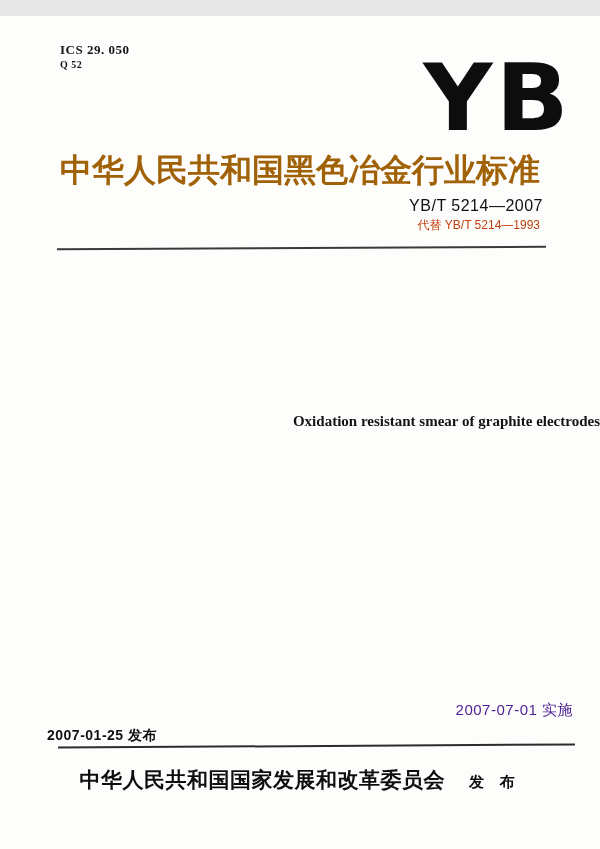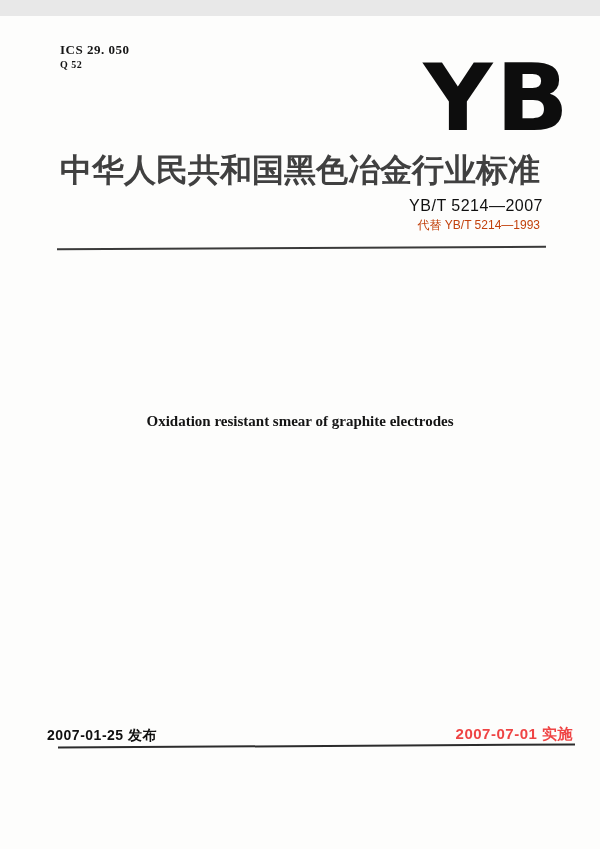--- a/index.html
+++ b/index.html
@@ -56,21 +56,21 @@
     position: absolute;
     left: 60px;
     top: 136px;
     width: 481px;
     font-size: 32px;
     font-weight: bold;
     line-height: 36px;
     white-space: nowrap;
     display: flex;
     justify-content: space-between;
-    color: #404040;
+    color: #a16207;
   }
   .std-number {
     position: absolute;
     right: 57px;
     top: 181px;
     font-size: 16px;
     font-weight: normal;
     letter-spacing: 0.5px;
     color: #101010;
   }
@@ -100,21 +100,21 @@
     font-size: 31px;
     font-weight: bold;
     letter-spacing: 2px;
     color: #0e0e0e;
   }
   .main-title-en {
     position: absolute;
     left: 0;
     top: 397px;
     width: 100%;
-    text-align: center;
+    text-align: right;
     font-family: "Liberation Serif", serif;
     font-weight: bold;
     font-size: 15px;
     color: #141414;
   }
   
   .rule-bottom {
     position: absolute;
     left: 58px;
     top: 729px;
@@ -128,25 +128,25 @@
     left: 47px;
     top: 711px;
     font-size: 14px;
     font-weight: bold;
     letter-spacing: 0.5px;
     color: #101010;
   }
   .date-effective {
     position: absolute;
     right: 27px;
-    top: 709px;
+    top: 685px;
     font-size: 15px;
-    font-weight: bold;
-    letter-spacing: 0.5px;
-    color: #ef4444;
+    font-weight: normal;
+    letter-spacing: 0.5px;
+    color: #4c1d95;
   }
   
   .publisher-row {
     position: absolute;
     left: 0;
     top: 750px;
     width: 100%;
     display: flex;
     justify-content: center;
     align-items: baseline;
@@ -190,14 +190,18 @@
 
 
   <div class="main-title-en">Oxidation resistant smear of graphite electrodes</div>
 
   <div class="rule-bottom"></div>
 
   <div class="date-issued">2007-01-25 发布</div>
 
   <div class="date-effective">2007-07-01 实施</div>
 
+  <div class="publisher-row">
+    <span class="publisher">中华人民共和国国家发展和改革委员会</span>
+    <span class="publish-label">发 布</span>
+  </div>
 
 </div>
 
 </body></html>

